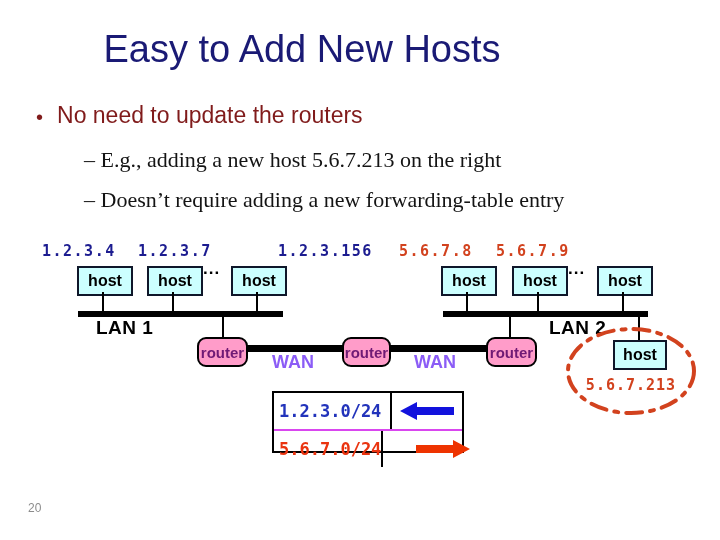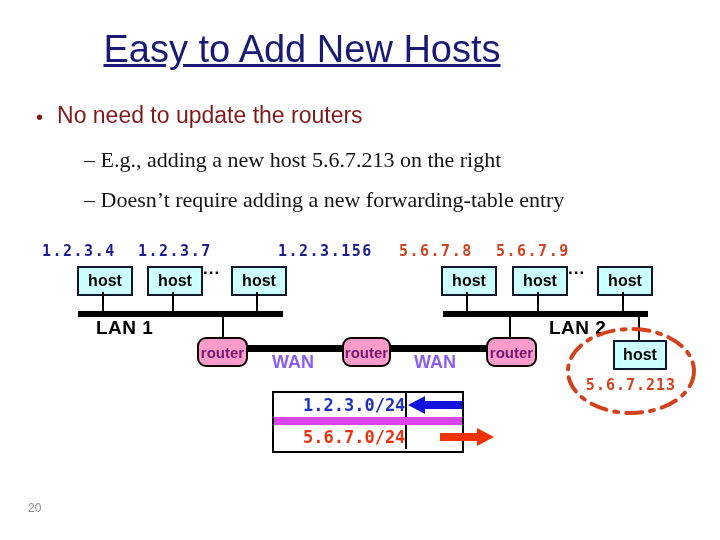--- a/index.html
+++ b/index.html
@@ -1,20 +1,20 @@
 <!DOCTYPE html>
 <html><head>
 <meta charset="utf-8">
 <style>
   html,body{margin:0;padding:0;background:#fff;}
   .slide{position:relative;width:720px;height:540px;background:#ffffff;overflow:hidden;
          font-family:"Liberation Sans",sans-serif;color:#141414;}
   .abs{position:absolute;}
 
-  .title{top:28px;left:0;width:604px;text-align:center;font-size:38px;color:#1a1a75;text-decoration:underline;}
+  .title{top:28px;left:0;width:604px;text-align:center;font-size:38px;color:#1a1a75;}
 
   .bullet-row{top:102px;left:36px;display:flex;align-items:flex-start;color:#801b1b;font-size:23px;}
   .bullet-marker{font-size:20px;margin-right:14px;line-height:30px;}
   .sub-bullet{left:84px;font-size:22px;color:#141414;font-family:Liberation Serif, serif;}
   .sub1{top:147px;}
   .sub2{top:187px;}
 
   .mono{font-family:"DejaVu Sans Mono","Liberation Mono",monospace;font-weight:bold;}
   .ip{top:242px;font-size:15px;letter-spacing:1.5px;white-space:nowrap;}
   .ip-l{color:#1c1c90;}
@@ -33,22 +33,22 @@
   .router{width:51px;height:30px;background:#ff9cc9;border:2px solid #000;border-radius:9px;
           display:flex;align-items:center;justify-content:center;
           font-weight:bold;font-size:15px;color:#701a75;box-sizing:border-box;}
   .wanline{height:7px;background:#000;}
   .wan-label{font-weight:bold;font-size:18px;color:#8b5cf6;width:44px;text-align:center;}
 
   .newip{top:376px;left:578px;width:106px;text-align:center;font-size:15px;
          letter-spacing:1px;color:#d2421e;}
 
   .fwd{left:272px;top:391px;width:192px;height:62px;border:2px solid #000;box-sizing:border-box;background:#fff;}
-  .fwd-row{display:flex;height:24px;padding-left:24px;}
-  .fwd-row.second{border-top:8px solid #d946ef;gap:32px;}
+  .fwd-row{display:flex;height:36px;}
+  .fwd-row.second{border-top:2px solid #d946ef;gap:32px;}
   .fwd-prefix{width:118px;border-right:2px solid #000;display:flex;align-items:center;
               padding-left:5px;font-size:17px;box-sizing:border-box;}
   .fwd-prefix.blue{color:#2233bb;}
   .fwd-prefix.orange{color:#ea3410;}
   .fwd-arrowcell{flex:1;display:flex;align-items:center;justify-content:center;}
   .fwd-caption{left:252px;top:457px;width:232px;text-align:center;font-weight:bold;font-size:18px;color:#000;}
 
   .pagenum{left:28px;top:501px;font-size:12px;color:#8c8c8c;}
 </style>
 </head>

